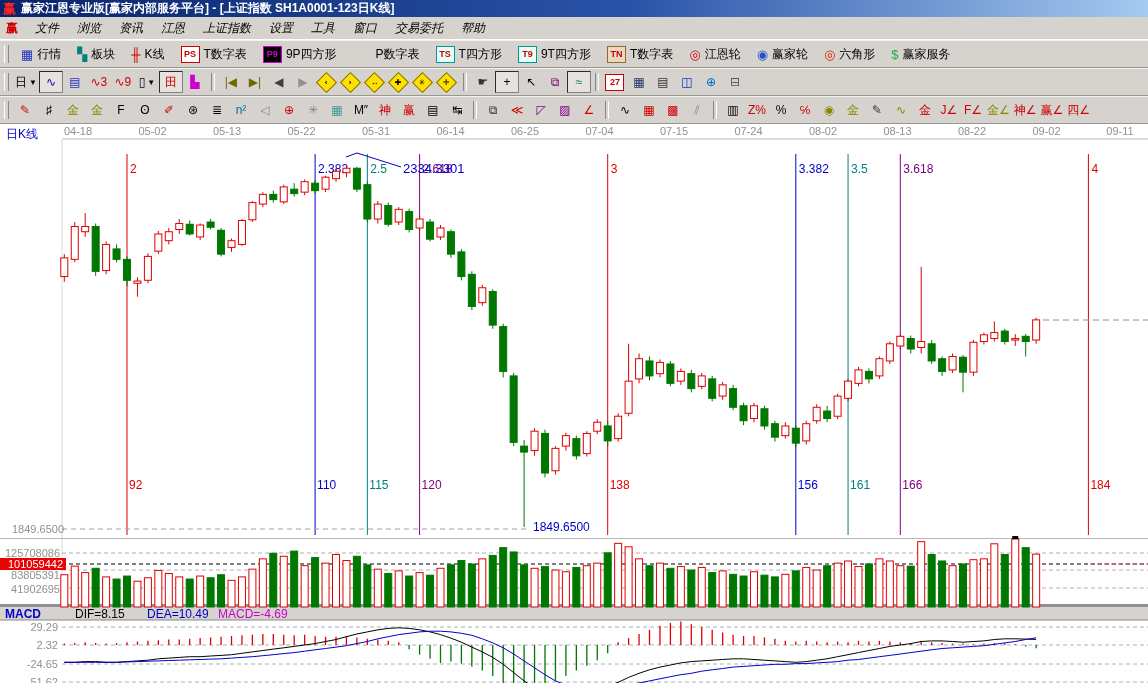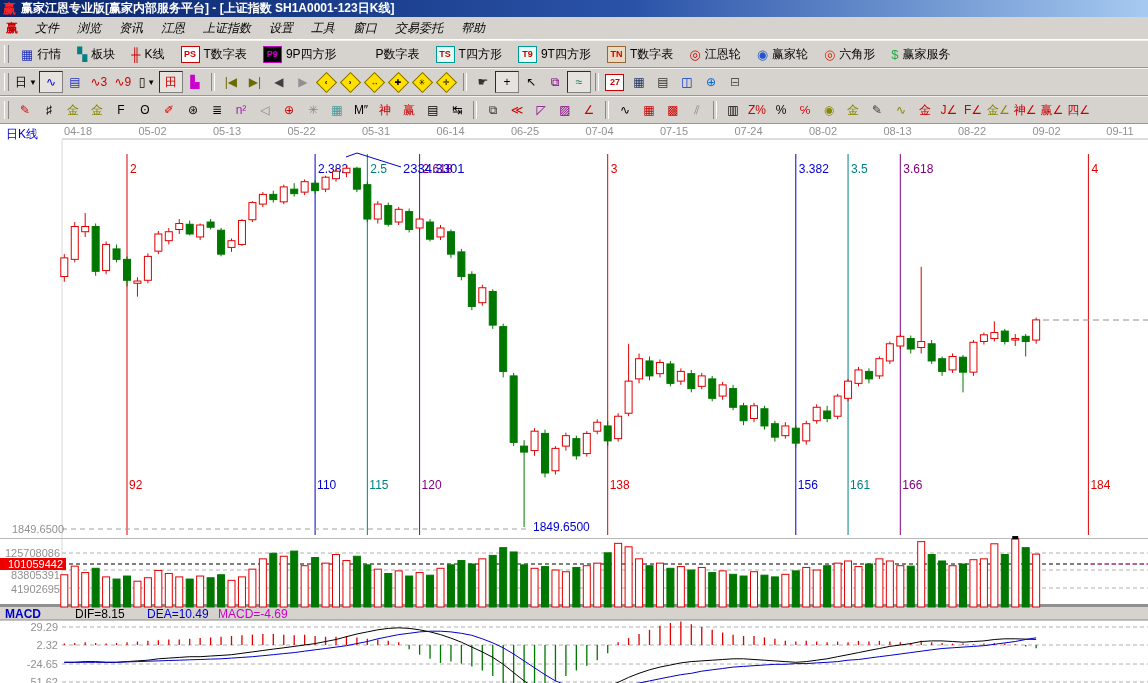--- a/index.html
+++ b/index.html
@@ -239,21 +239,21 @@
       <span class="tbtn small">
         <span style="color: rgb(204, 0, 0);">✐</span>
       </span>
       <span class="tbtn small">
         <span style="color: rgb(0, 0, 0);">⊛</span>
       </span>
       <span class="tbtn small">
         <span style="color: rgb(0, 0, 0);">≣</span>
       </span>
       <span class="tbtn small">
-        <span style="color: #a21caf;">n²</span>
+        <span style="color: #0369a1;">n²</span>
       </span>
       <span class="tbtn small">
         <span style="color: rgb(136, 136, 136);">◁</span>
       </span>
       <span class="tbtn small">
         <span style="color: rgb(204, 0, 0);">⊕</span>
       </span>
       <span class="tbtn small">
         <span style="color: rgb(136, 136, 136);">✳</span>
       </span>

